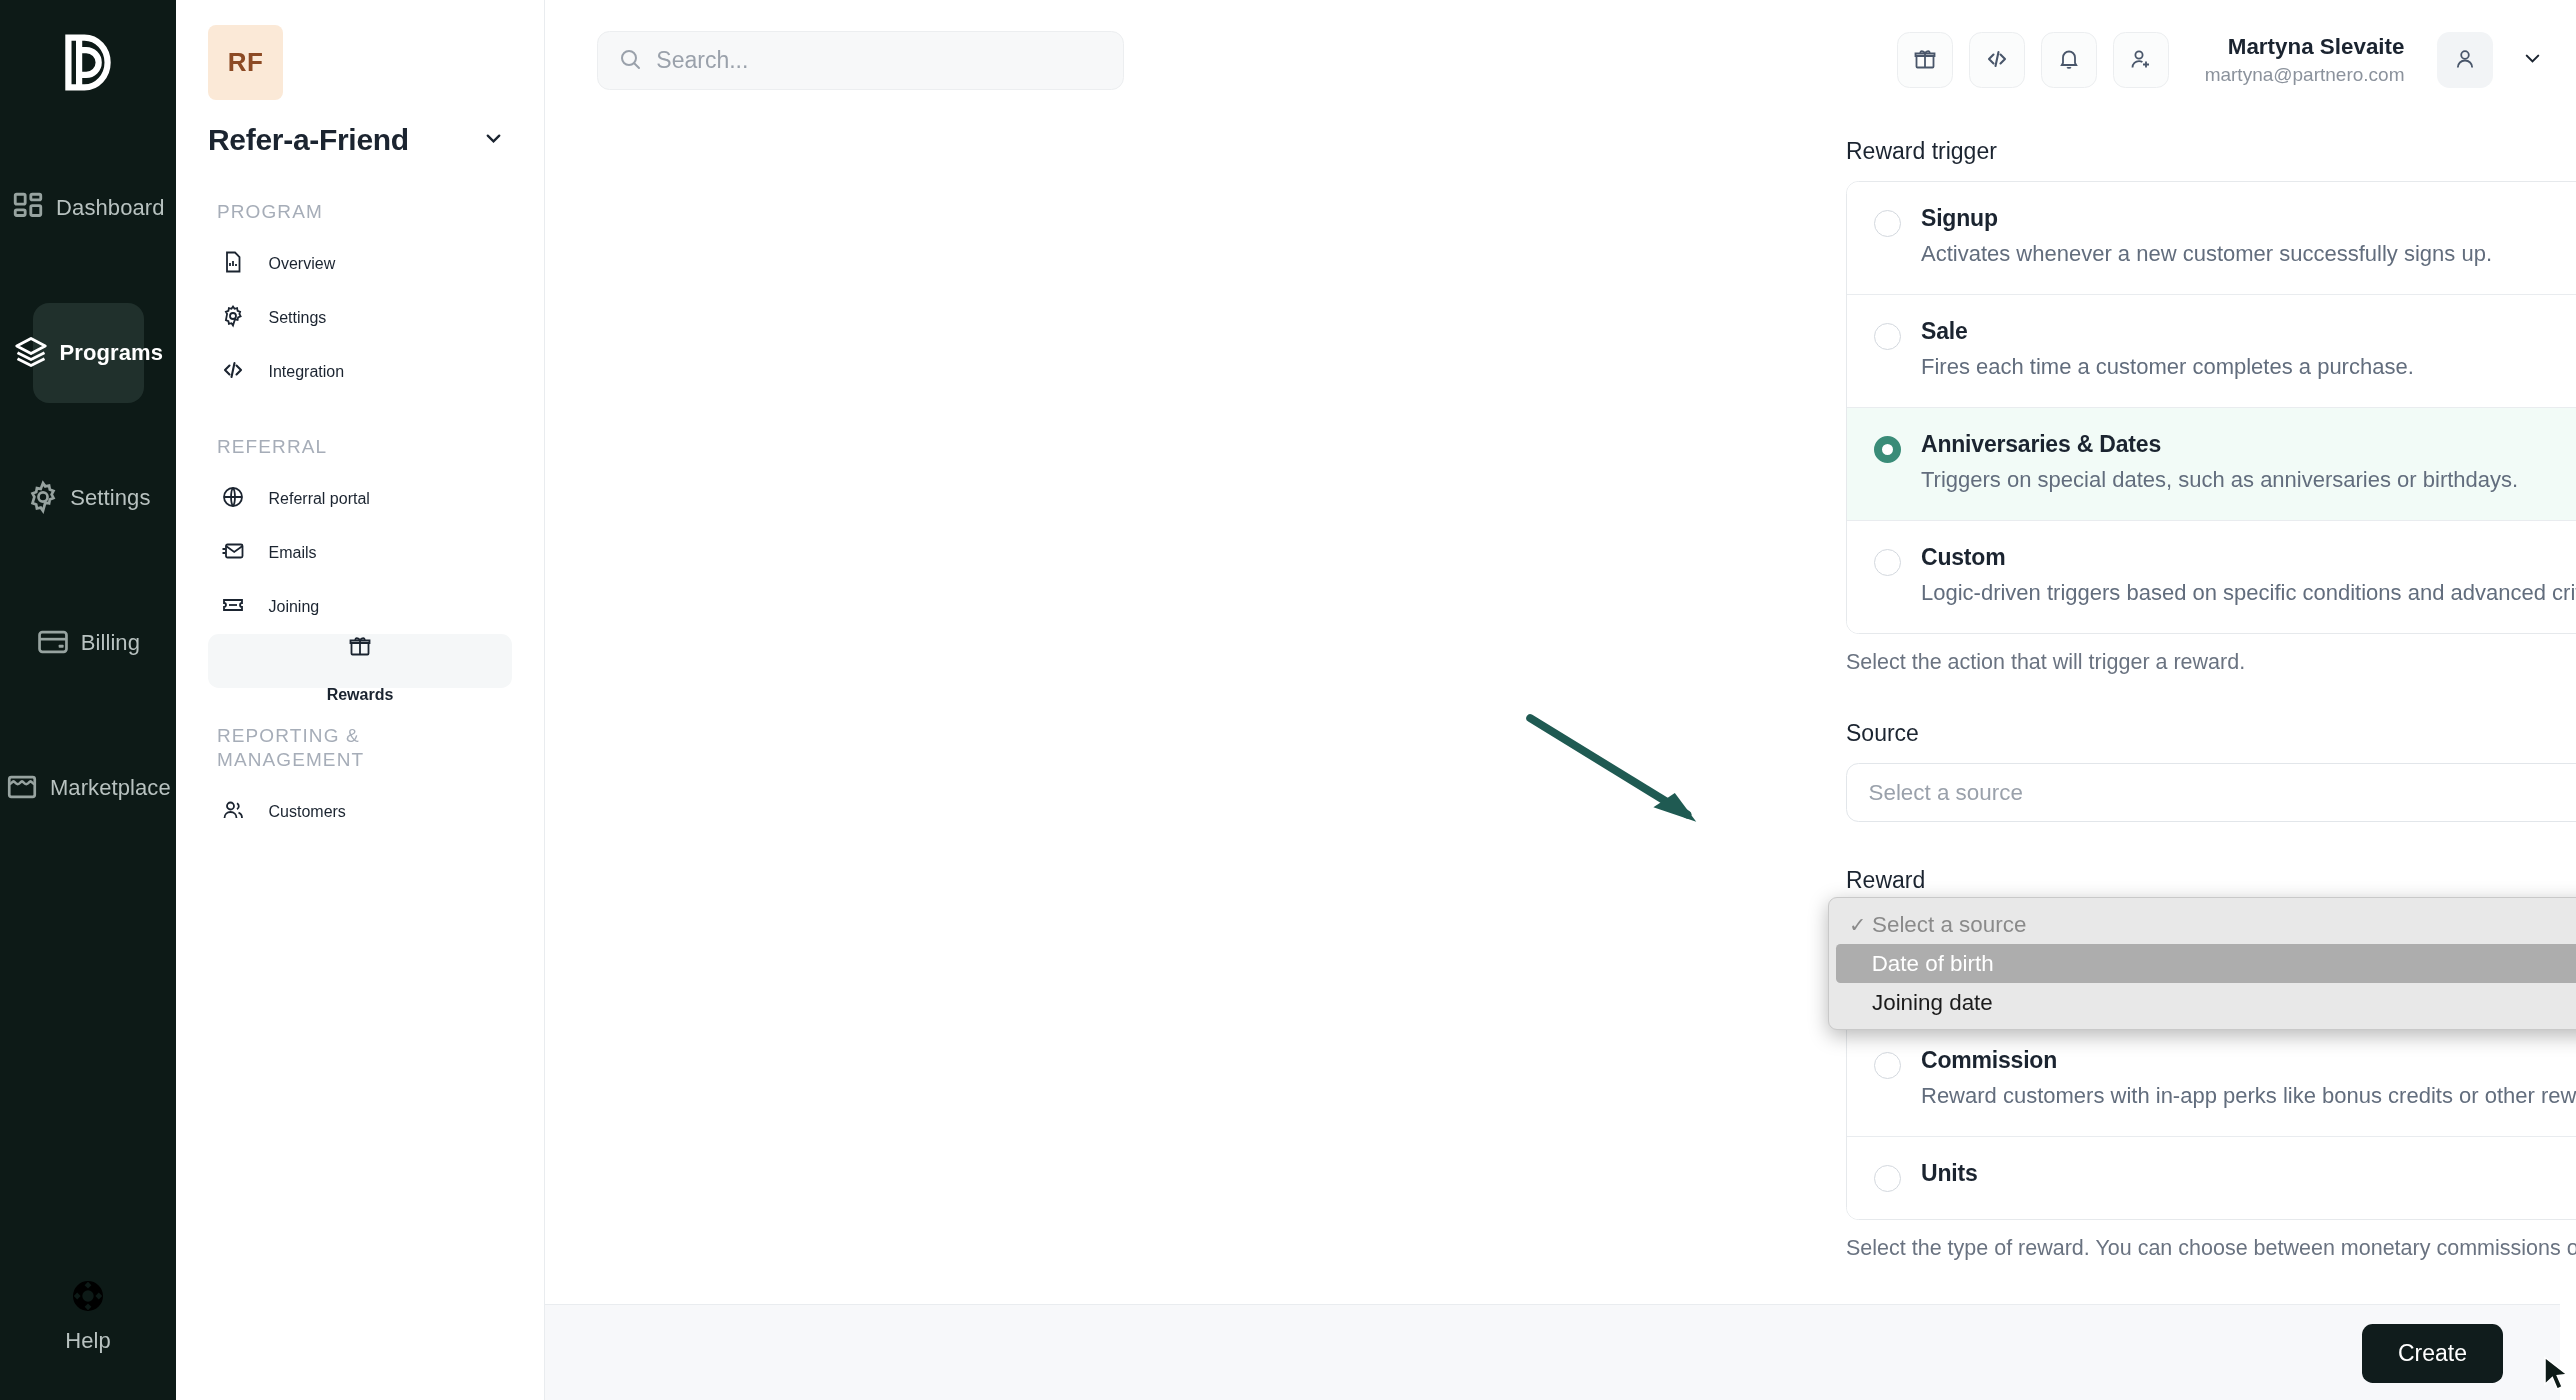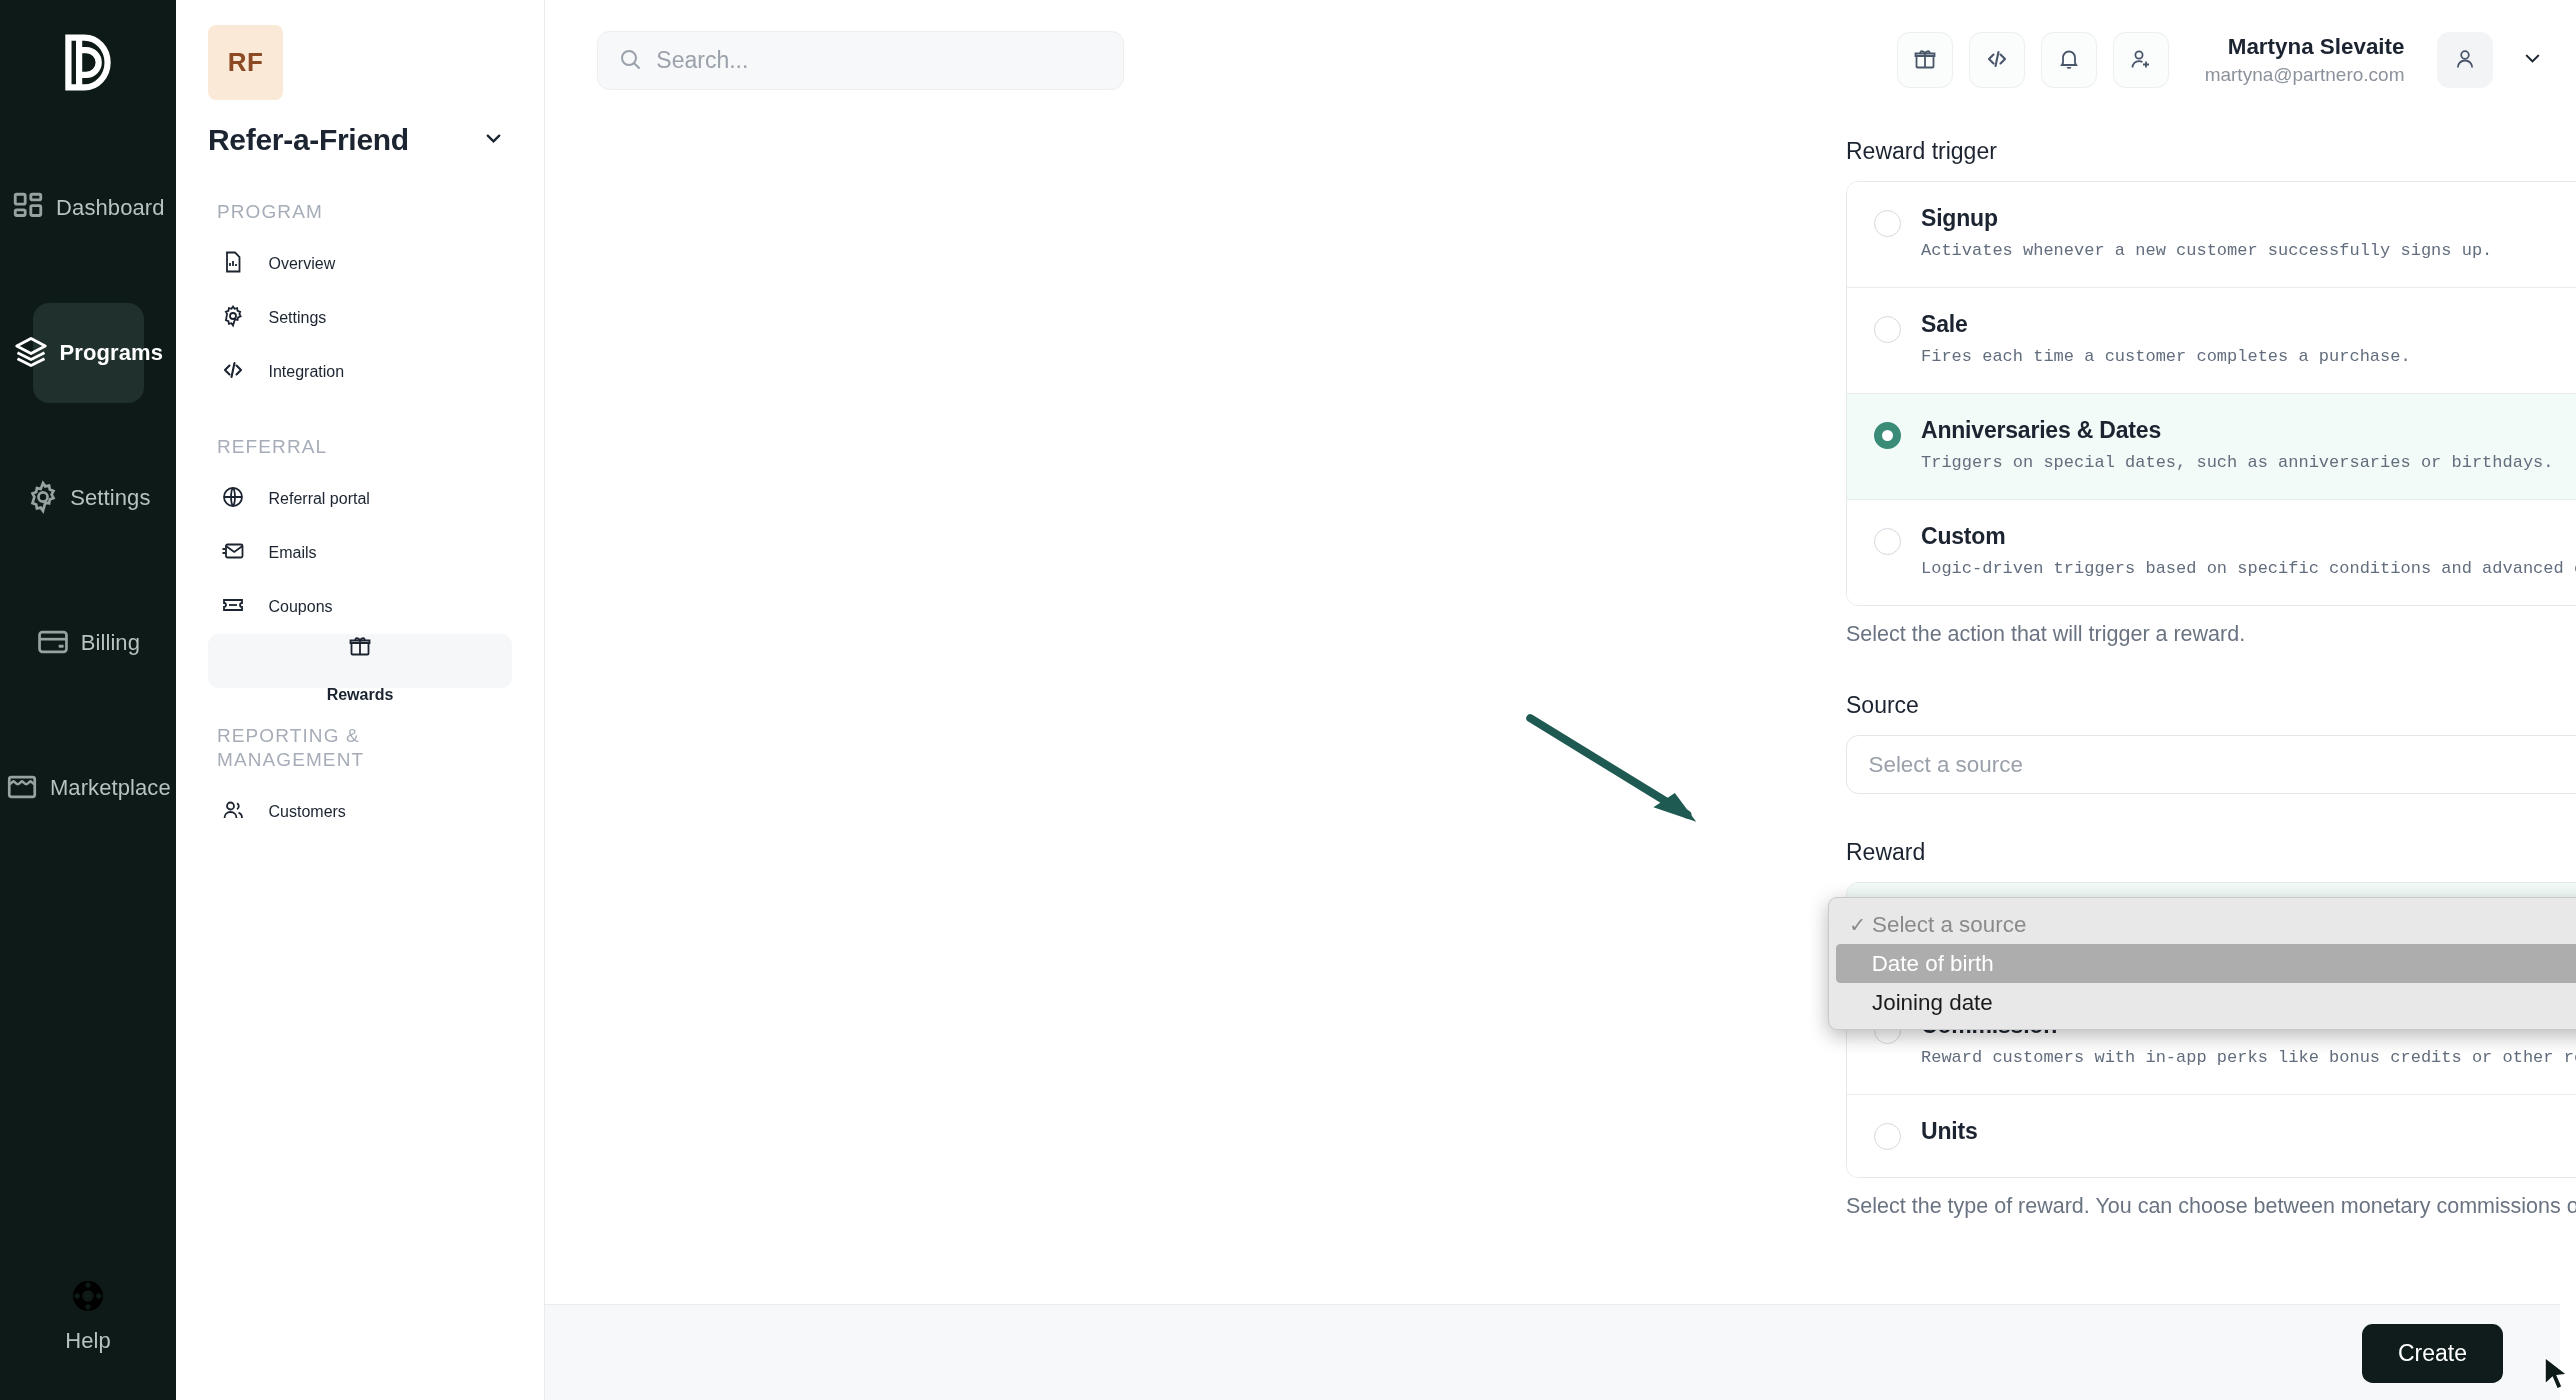--- a/index.html
+++ b/index.html
@@ -110,21 +110,21 @@
   .radio {
     width: 27px; height: 27px; border-radius: 50%;
     border: 1.8px solid #d3d8de; background: #fff;
     flex: 0 0 auto; margin-top: 5.4px;
   }
   .opt.selected .radio {
     border: 8px solid #3a8c78; background: #ffffff;
   }
   .opt-body { display: flex; flex-direction: column; gap: 9px; }
   .opt-title { font-size: 23px; font-weight: bold; color: #1b2430; letter-spacing: -0.2px; }
-  .opt-desc { font-size: 17px; color: #626d7d; font-family: Liberation Mono, monospace; }
+  .opt-desc { font-size: 22px; color: #626d7d; }
   .hint { font-size: 21.5px; color: #6a7381; margin-top: 16px; }
   .section-gap { height: 45px; }
 
   
   .select-field {
     height: 59px; border: 0.9px solid #e2e6ea; border-radius: 12.5px;
     background: #fff; display: flex; align-items: center;
     padding: 0 21.5px; font-size: 22.4px; color: #9aa1ab; cursor: pointer;
   }
 
@@ -302,21 +302,21 @@
         </span>
         <span>Emails</span>
       </div>
       <div class="side-item">
         <span class="sicon">
           <svg width="24" height="24" viewBox="0 0 24 24" fill="none" stroke="currentColor" stroke-width="1.8">
             <path d="M3 7h18v3a2 2 0 000 4v3H3v-3a2 2 0 000-4z"></path>
               <path d="M8 12h8"></path>
           </svg>
         </span>
-        <span>Coupons</span>
+        <span>Joining</span>
       </div>
       <div class="side-item active">
         <span class="sicon">
           <svg width="24" height="24" viewBox="0 0 24 24" fill="none" stroke="currentColor" stroke-width="1.8">
             <rect x="3.5" y="9" width="17" height="11.5" rx="1"></rect>
               <path d="M2.5 6.5h19V9h-19z"></path>
               <path d="M12 6.5v14"></path>
             <path d="M12 6.5c-1.2-3-5.5-3-4.5 0M12 6.5c1.2-3 5.5-3 4.5 0"></path>
           </svg>
         </span>

